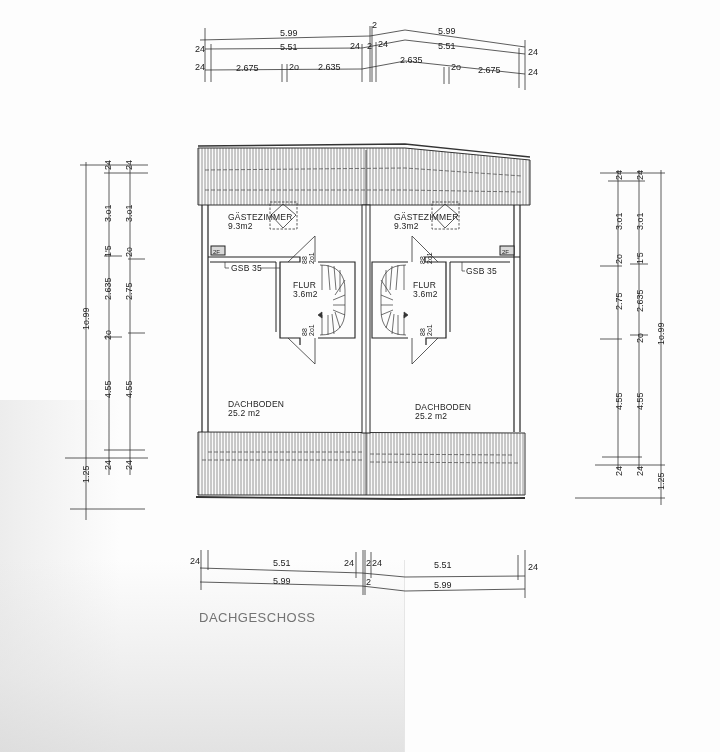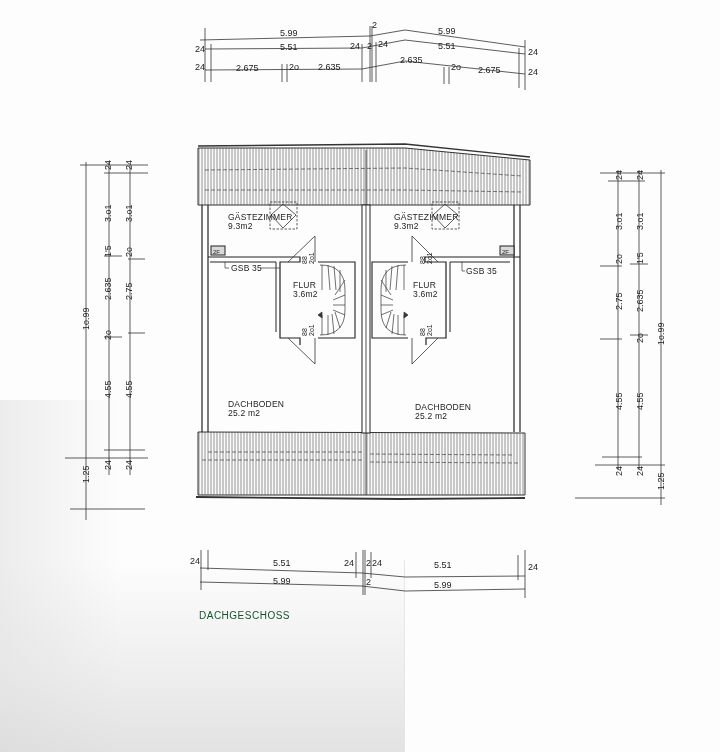--- a/index.html
+++ b/index.html
@@ -20,21 +20,21 @@
   .fold-line {
     position: absolute; left: 404px; top: 560px; width: 1px; height: 192px;
     background: #e6e6e6;
   }
   svg { position: absolute; left: 0; top: 0; }
   .dim text, .lbl { font-family: "Liberation Sans", sans-serif; fill: #222; }
   .dimtxt { font-size: 9px; }
   .roomtxt { font-size: 8.5px; letter-spacing: 0.2px; }
   .title {
     position: absolute; left: 199px; top: 610px;
-    font-size: 10px; letter-spacing: 0.5px; color: #14532d;
+    font-size: 13px; letter-spacing: 0.5px; color: #737373;
     font-family: "Liberation Sans", sans-serif;
   }
 </style>
 </head>
 <body>
 
 <div class="paper-shade-left"></div>
 <div class="paper-shade"></div>
 <div class="fold-line"></div>
 

